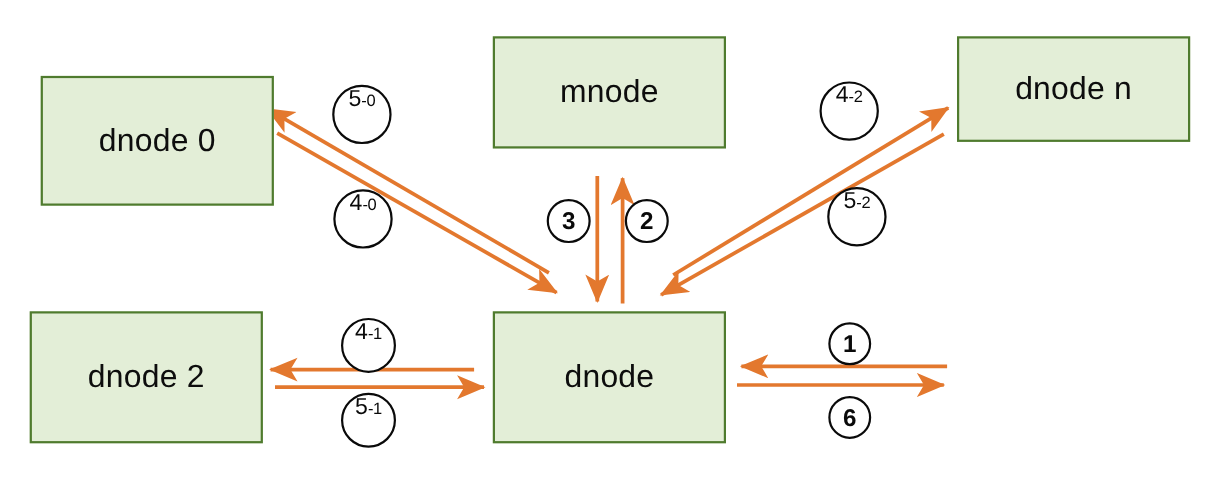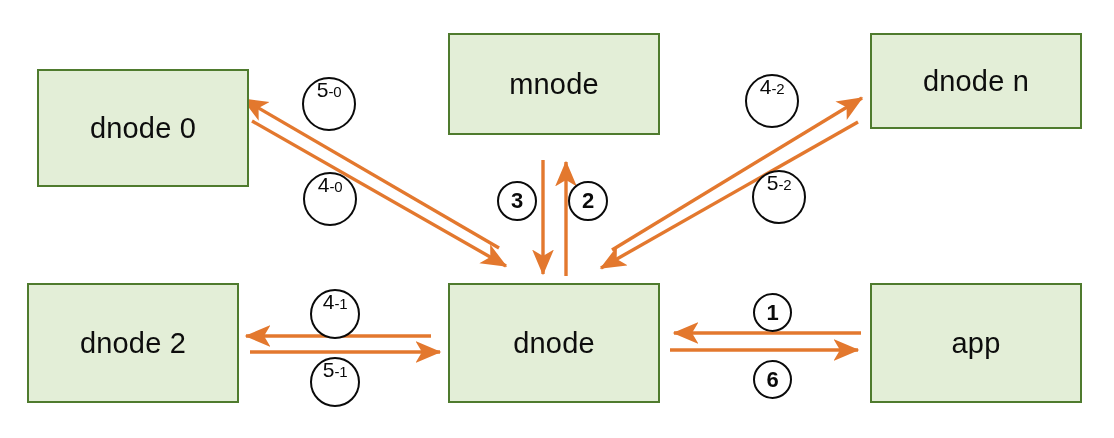--- a/index.html
+++ b/index.html
@@ -123,23 +123,20 @@
   </div>
 
   <div class="node-box" style="left:27px; top:283px; width:212px; height:120px;">
     <span class="node-label">dnode 2</span>
   </div>
 
   <div class="node-box" style="left:448px; top:283px; width:212px; height:120px;">
     <span class="node-label">dnode</span>
   </div>
 
-  <div class="node-box" style="left:870px; top:283px; width:212px; height:120px;">
-    <span class="node-label">app</span>
-  </div>
 
   <div class="edge-badge" style="left:302px; top:77px; width:54px; height:54px;">
     <span class="badge-main">5</span>
       <span class="badge-sub">-0</span>
   </div>
 
   <div class="edge-badge" style="left:303px; top:172px; width:54px; height:54px;">
     <span class="badge-main">4</span>
       <span class="badge-sub">-0</span>
   </div>

